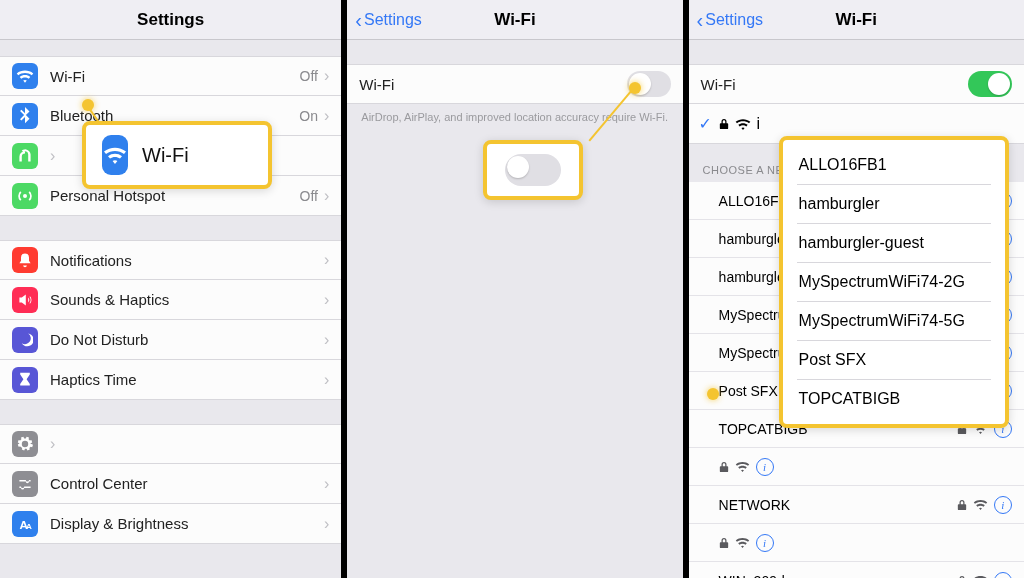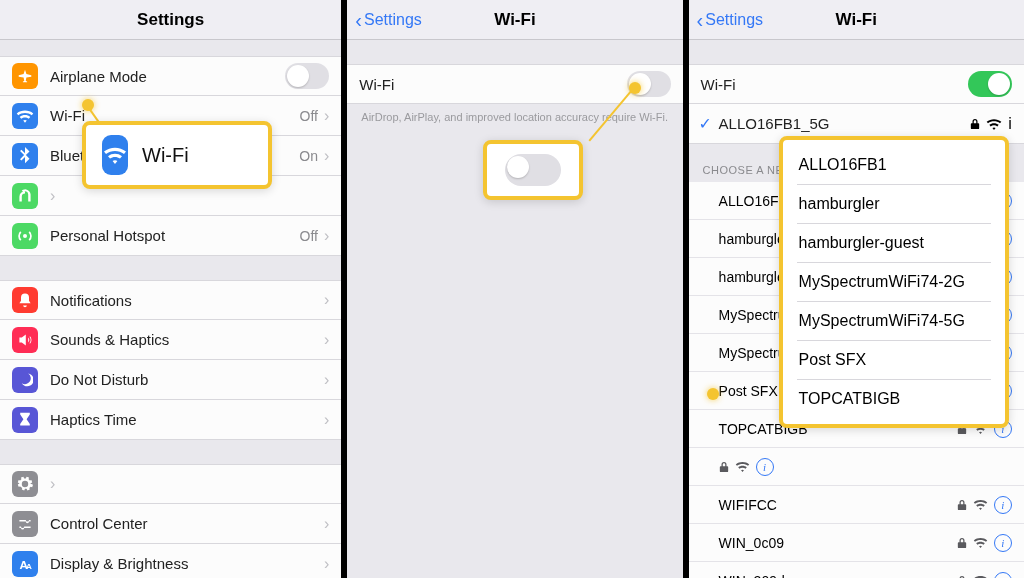--- a/index.html
+++ b/index.html
@@ -94,29 +94,20 @@
 </svg>
 
 <div class="panels">
 
   <div class="panel">
     <div class="titlebar">
       <div class="title">Settings</div>
     </div>
     <div class="group" style="margin-top:16px">
       <div class="cell">
-        <div class="icon-box" style="background:#ff9500">
-            <svg class="wifi-svg">
-              <use href="#airplane"></use>
-            </svg>
-          </div>
-        <div class="label">Airplane Mode</div>
-        <div class="toggle"></div>
-      </div>
-      <div class="cell">
         <div class="icon-box" style="background:#2f80ed">
             <svg class="wifi-svg">
               <use href="#wifi"></use>
             </svg>
           </div>
         <div class="label">Wi-Fi</div>
         <div class="value">Off</div>
         <div class="chevron">›</div>
       </div>
       <div class="cell">
@@ -261,21 +252,20 @@
         </div>
       <div class="title">Wi-Fi</div>
     </div>
     <div class="group">
       <div class="cell">
         <div class="label">Wi-Fi</div>
         <div class="toggle on"></div>
       </div>
       <div class="cell" style="padding-left:30px">
         <span class="check">✓</span>
-        <div class="label">ALLO16FB1_5G</div>
         <div class="icons" style="display:flex;gap:6px;align-items:center">
           <svg class="lock-svg">
               <use href="#lock"></use>
             </svg>
           <svg class="wifi-svg" style="width:16px;height:12px">
               <use href="#wifi"></use>
             </svg>
           <div class="info">i</div>
         </div>
       </div>
@@ -373,33 +363,32 @@
               <svg class="lock-svg">
                 <use href="#lock"></use>
               </svg>
               <svg class="wifi-svg" style="width:15px;height:11px">
                 <use href="#wifi"></use>
               </svg>
               <div class="info">i</div>
             </div>
           </div>
           <div class="net-row">
-            <div class="name">WIFIFCC</div>
-            <div class="icons">
-              <svg class="lock-svg">
-                <use href="#lock"></use>
-              </svg>
-              <svg class="wifi-svg" style="width:15px;height:11px">
-                <use href="#wifi"></use>
-              </svg>
-              <div class="info">i</div>
-            </div>
-          </div>
-          <div class="net-row">
-            <div class="name">WIN_0c09</div>
+            <div class="name">NETWORK</div>
+            <div class="icons">
+              <svg class="lock-svg">
+                <use href="#lock"></use>
+              </svg>
+              <svg class="wifi-svg" style="width:15px;height:11px">
+                <use href="#wifi"></use>
+              </svg>
+              <div class="info">i</div>
+            </div>
+          </div>
+          <div class="net-row">
             <div class="icons">
               <svg class="lock-svg">
                 <use href="#lock"></use>
               </svg>
               <svg class="wifi-svg" style="width:15px;height:11px">
                 <use href="#wifi"></use>
               </svg>
               <div class="info">i</div>
             </div>
           </div>

